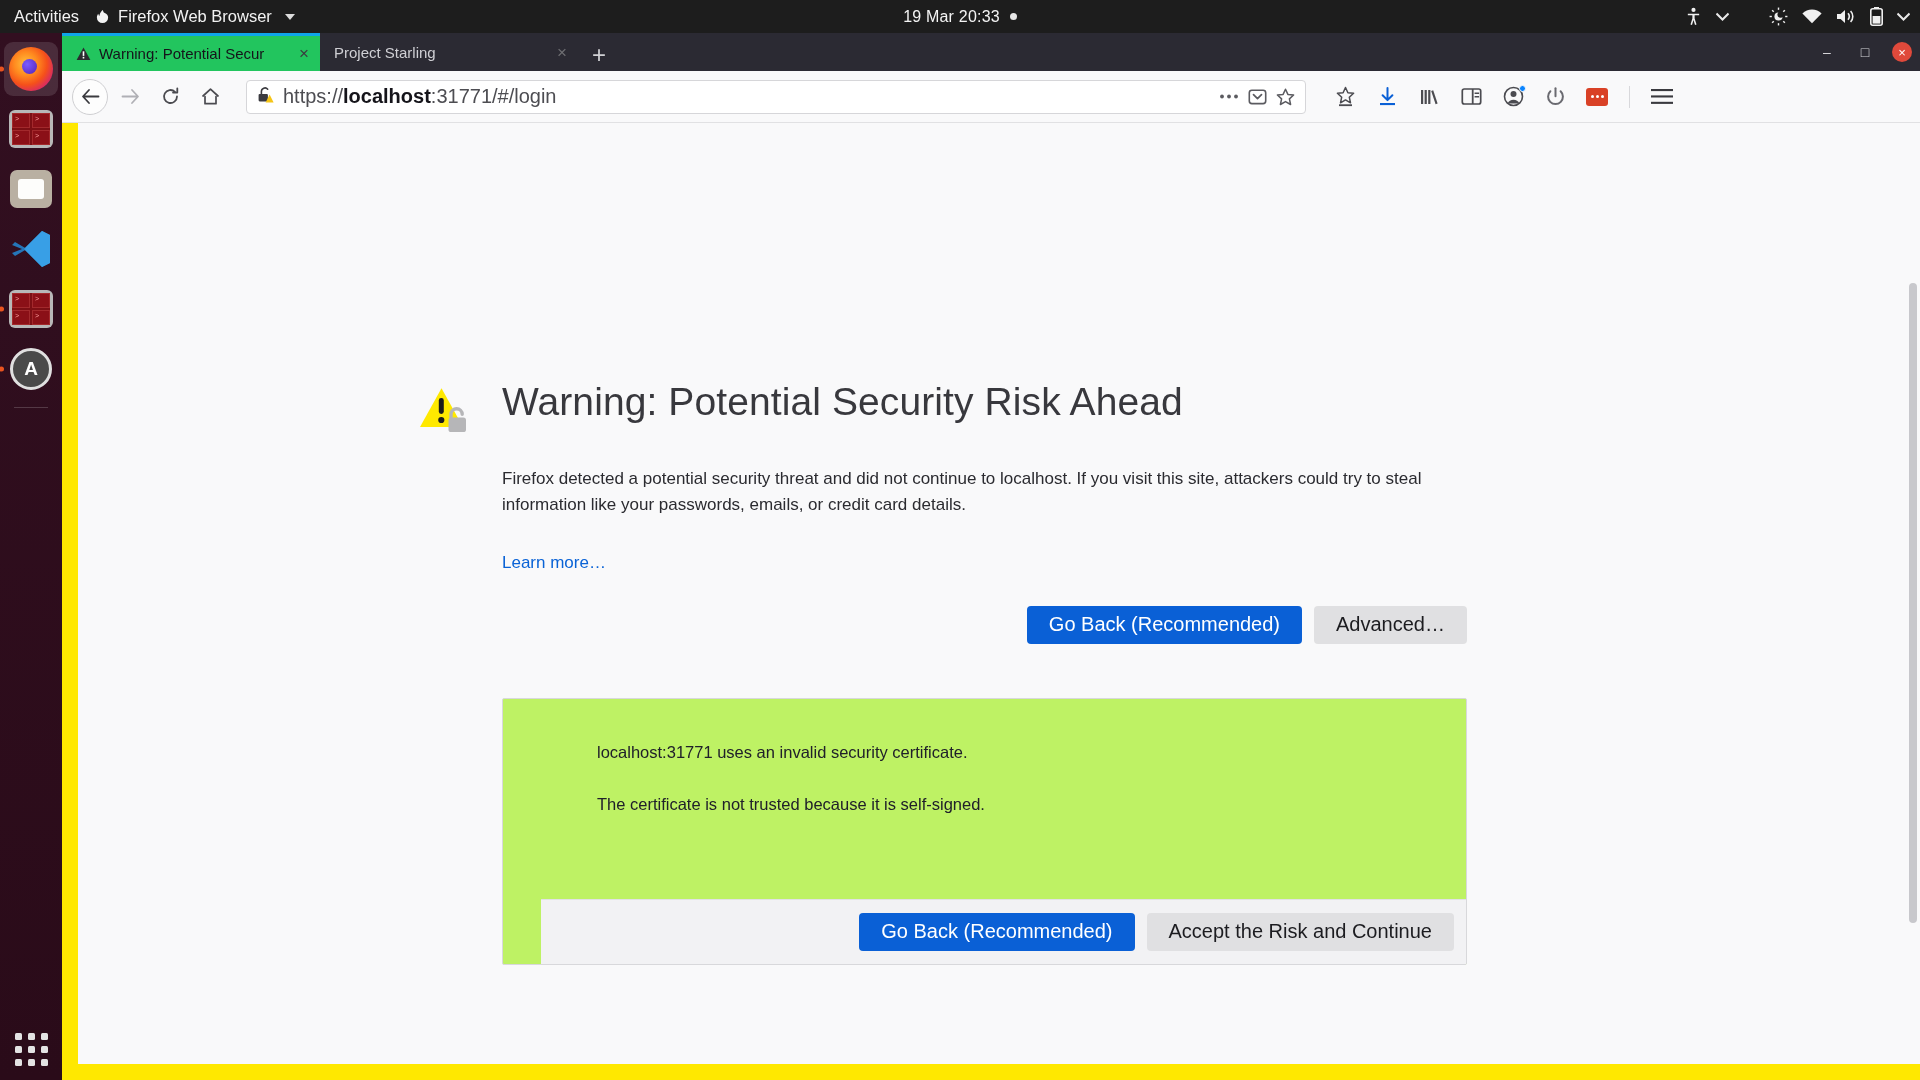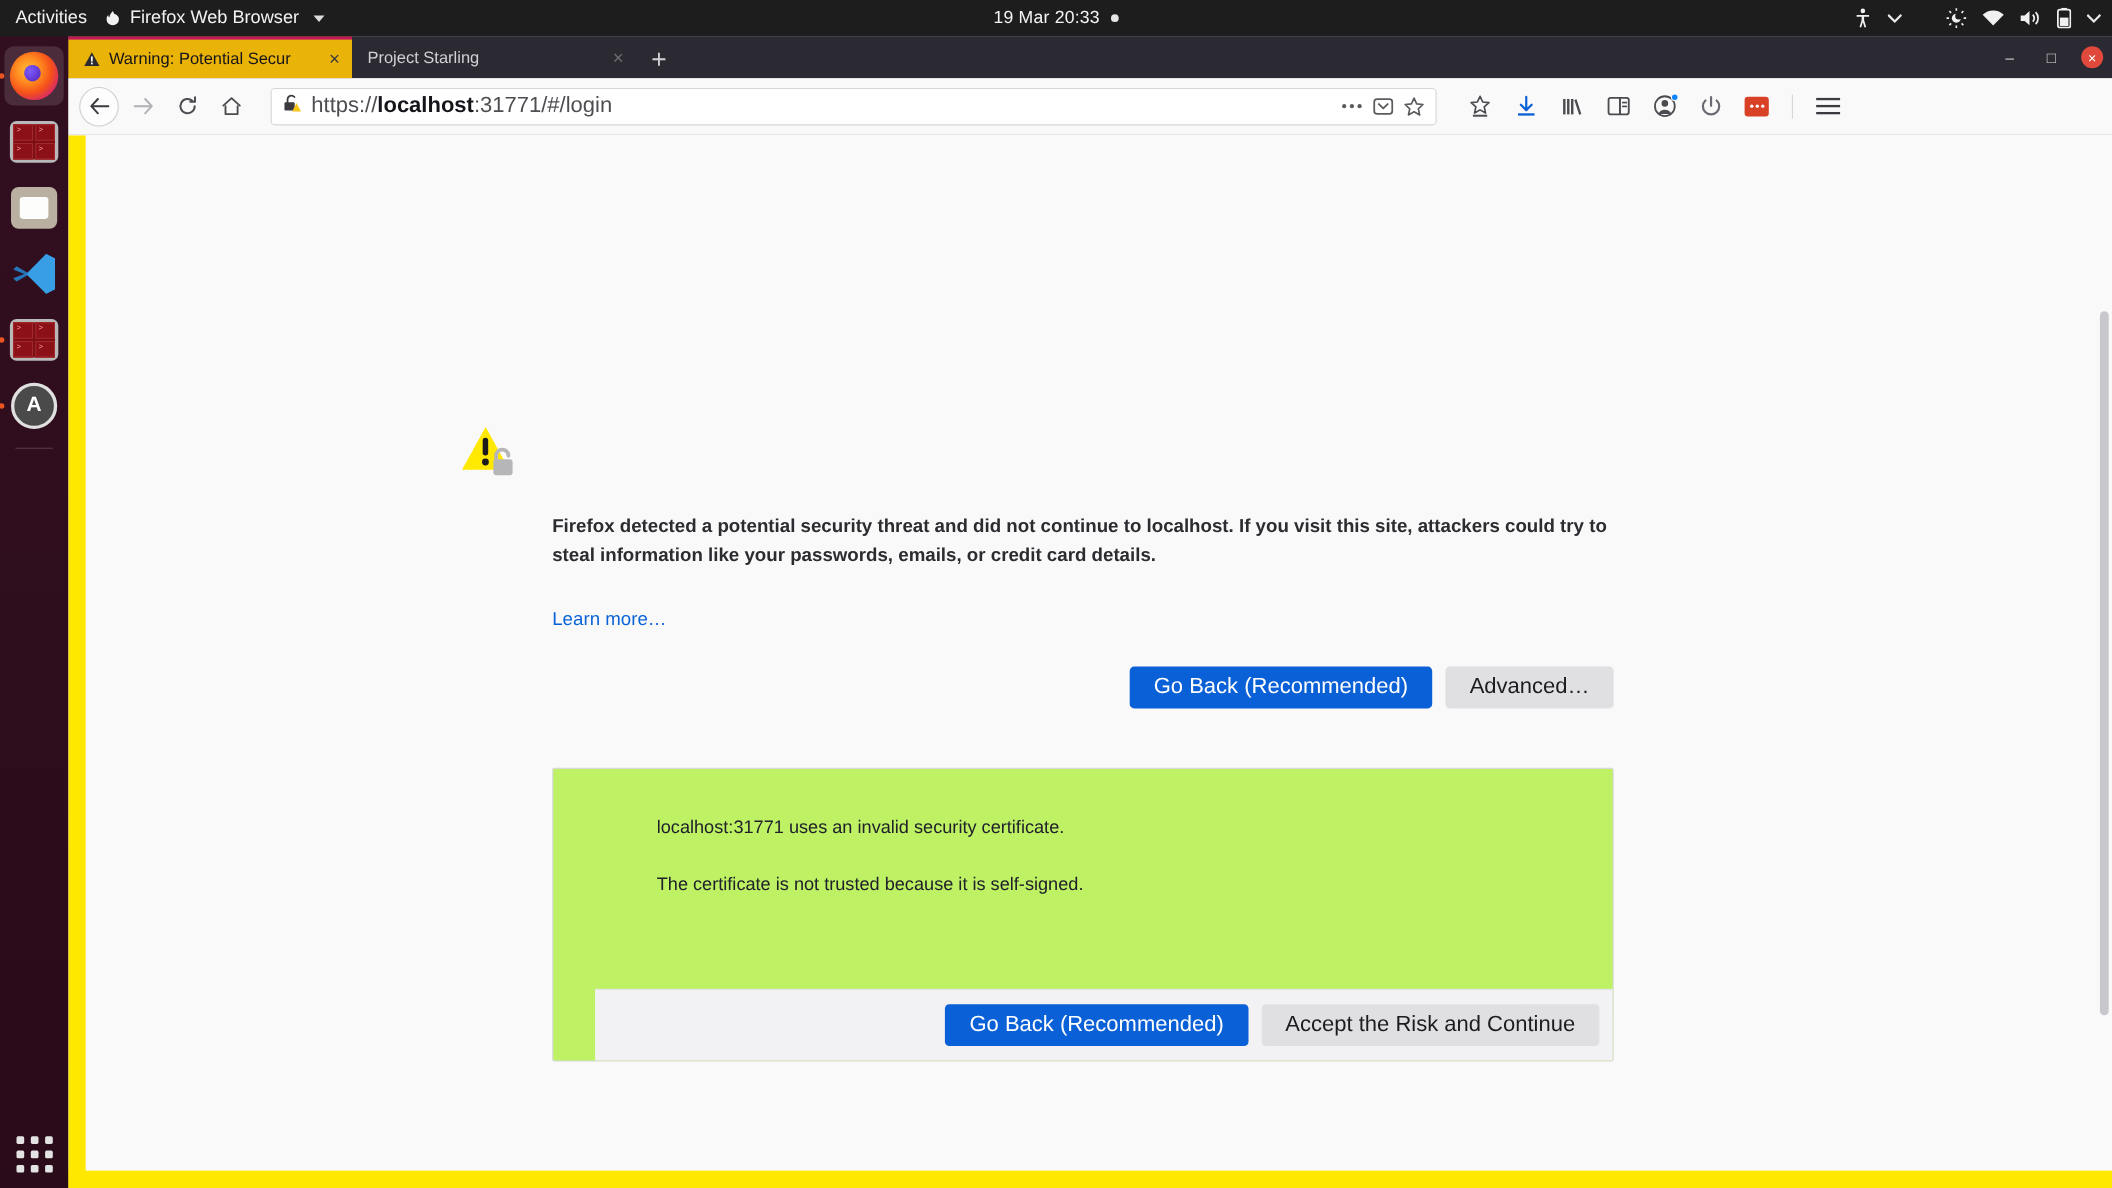--- a/index.html
+++ b/index.html
@@ -99,21 +99,21 @@
   }
   
   #tabstrip {
     height:38px; background:#2b2a33; display:flex; align-items:flex-end;
     position:relative;
   }
   .tab {
     height:38px; width:258px; display:flex; align-items:center; gap:8px;
     padding:0 8px 0 14px; font-size:15px; color:#cfcfd4; position:relative;
   }
-  .tab.active { background:#eab308; color:#15141a; border-top:3px solid #be185d; }
+  .tab.active { background:#22c55e; color:#15141a; border-top:3px solid #0ea5e9; }
   .tab .tab-title { flex:1; white-space:nowrap; overflow:hidden; text-overflow:clip; }
   .tab .tab-close { font-size:17px; color:#6e6e72; padding:0 3px; line-height:1; }
   .tab.active .tab-close { color:#3b3b40; }
   .warn-tri-sm { width:15px;height:14px; flex:0 0 auto; }
   #newtab { font-size:24px;color:#d0d0d4; padding:0 14px 4px 14px; line-height:1; }
   #winbtns {
     position:absolute; right:8px; top:0; height:38px;
     display:flex; align-items:center; gap:16px; color:#d4d4d8; font-size:14px;
   }
   .wb { width:22px;height:22px;display:flex;align-items:center;justify-content:center; }
@@ -170,21 +170,21 @@
   
   #errpage { padding:250px 0 0 340px; }
   #err-head { display:flex; align-items:flex-start; gap:24px; }
   .warn-big { width:60px; height:56px; flex:0 0 auto; margin-top:12px; }
   #err-title {
     font-size:39px; font-weight:300; color:#38383d; letter-spacing:0.1px;
     line-height:1.2; padding-top:6px;
   }
   #err-body {
     margin-top:25px; margin-left:84px; max-width:965px;
-    font-size:17px; line-height:1.52; color:#2b2b30;font-weight:bold;
+    font-size:17px; line-height:1.52; color:#2b2b30;
   }
   #learnmore { margin-top:35px; margin-left:84px; font-size:17px; color:#0a63d6; }
   #btnrow { margin-top:33px; margin-left:84px; width:965px;
      display:flex; justify-content:flex-end; gap:12px; }
   .btn {
     height:38px; padding:0 22px; border-radius:4px; font-size:20px;
     display:flex; align-items:center; justify-content:center; white-space:nowrap;
   }
   .btn.primary { background:#0a60d6; color:#ffffff; }
   .btn.secondary { background:#e0e0e2; color:#1c1c20; }
@@ -485,20 +485,21 @@
         <div id="err-head">
           <span class="warn-big">
             <svg width="60" height="56" viewBox="0 0 60 56">
               <path d="M23.5 3.2 45 42H2z" fill="#ffe900"></path>
               <rect x="20.8" y="13" width="5" height="16" rx="2.4" fill="#1b1b1b"></rect>
               <circle cx="23.3" cy="35" r="3.1" fill="#1b1b1b"></circle>
               <path d="M33 32.5v-3.2a5.6 5.6 0 0 1 11.2 0" stroke="#b6b6b8" stroke-width="3.4" fill="none" stroke-linecap="round"></path>
               <rect x="30.5" y="32.5" width="17.5" height="14.5" rx="2.6" fill="#b6b6b8"></rect>
             </svg>
           </span>
+          <div id="err-title">Warning: Potential Security Risk Ahead</div>
         </div>
 
         <div id="err-body">Firefox detected a potential security threat and did not continue to localhost. If you visit this site, attackers could try to steal information like your passwords, emails, or credit card details.</div>
 
         <div id="learnmore">Learn more…</div>
 
         <div id="btnrow">
           <div class="btn primary">Go Back (Recommended)</div>
           <div class="btn secondary">Advanced…</div>
         </div>

